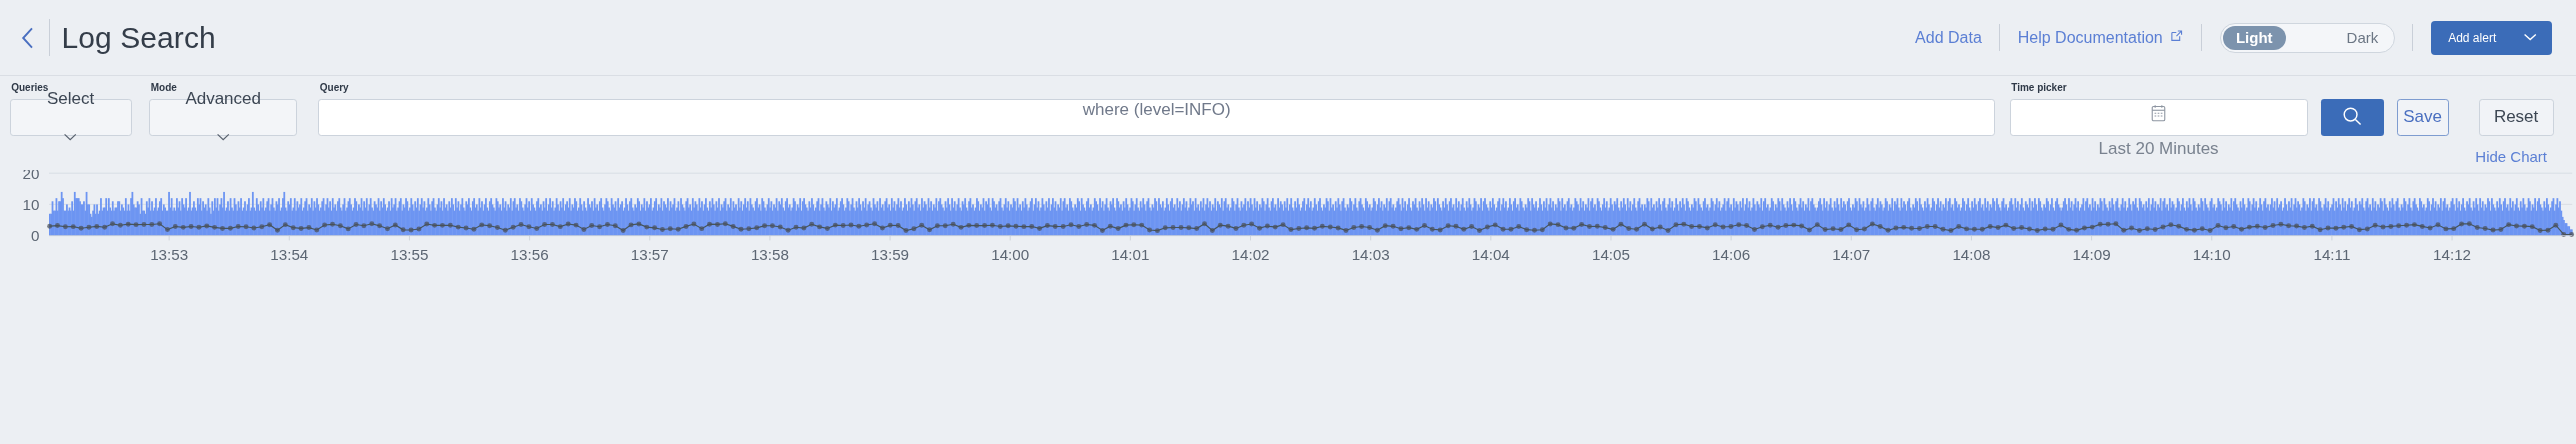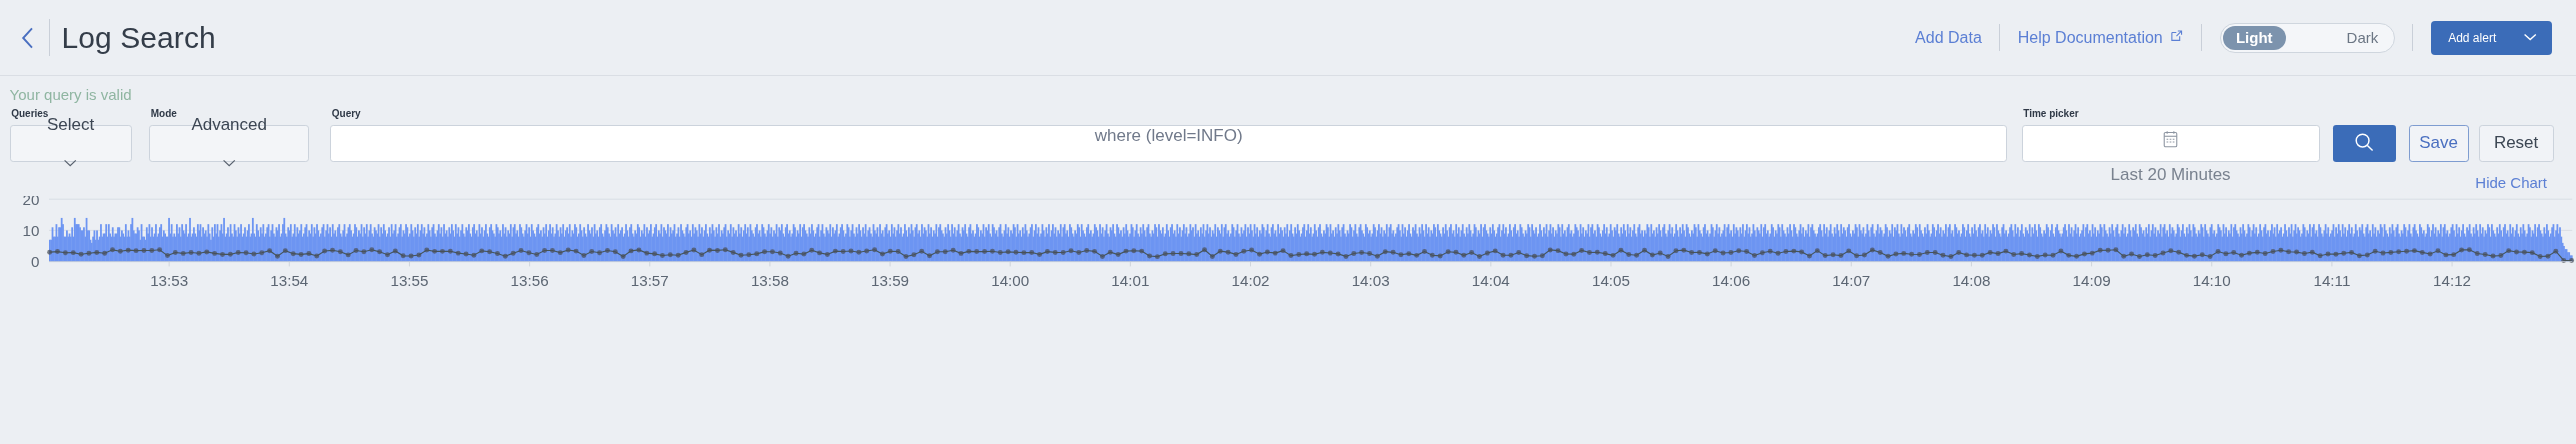--- a/index.html
+++ b/index.html
@@ -157,21 +157,21 @@
     color: #3c4653;
     flex-direction: column;
   }
   .select-ctrl {
     justify-content: center;
     gap: 17.6px;
     cursor: pointer;
     padding: 0 11.2px;
   }
   .sel-queries { width: 122px; }
-  .sel-mode { width: 160px; }
+  .sel-mode { width: 148px; }
   .field.queries { margin-right: 17.6px; }
   .field.mode { margin-right: 21px; }
   .field.query { flex: 1 1 auto; min-width: 0; margin-right: 14.4px; }
   .query-input {
     width: 100%;
     background: #ffffff;
     padding: 0 13px;
     color: #70798a;
   }
   .field.timepicker { width: 298px; margin-right: 13px; }
@@ -200,24 +200,24 @@
     border-radius: 3.2px;
     display: flex;
     align-items: center;
     justify-content: center;
     font-size: 17px;
     cursor: pointer;
     flex: none;
     background: #f1f3f7;
   }
   .btn-save {
-    width: 60px;
+    width: 52px;
     border: 0.8px solid #7e9cd0;
     color: #4a6fc0;
-    margin-right: 10px;
+    margin-right: 30px;
   }
   .btn-reset {
     width: 75px;
     border: 0.8px solid #ccd3dc;
     color: #3c4653;
   }
 
   
   .hide-chart-row {
     display: flex;
@@ -279,23 +279,20 @@
         <span>Add alert</span>
         <span>
           <svg width="14.4" height="9.6" viewBox="0 0 18 12">
               <polyline points="2,3 9,9.5 16,3" fill="none" stroke="#ffffff" stroke-width="1.7"></polyline>
             </svg>
         </span>
       </div>
     </div>
   </div>
 
-  <div class="valid-row">
-    <span class="valid-text">Your query is valid</span>
-  </div>
 
   <div class="query-bar">
 
     <div class="field queries">
       <div class="field-label">Queries</div>
       <div class="ctrl select-ctrl sel-queries">
         <span>Select</span>
         <span>
           <svg width="14.4" height="9.6" viewBox="0 0 18 12">
               <polyline points="2,3 9,9.5 16,3" fill="none" stroke="#59626f" stroke-width="1.6"></polyline>

